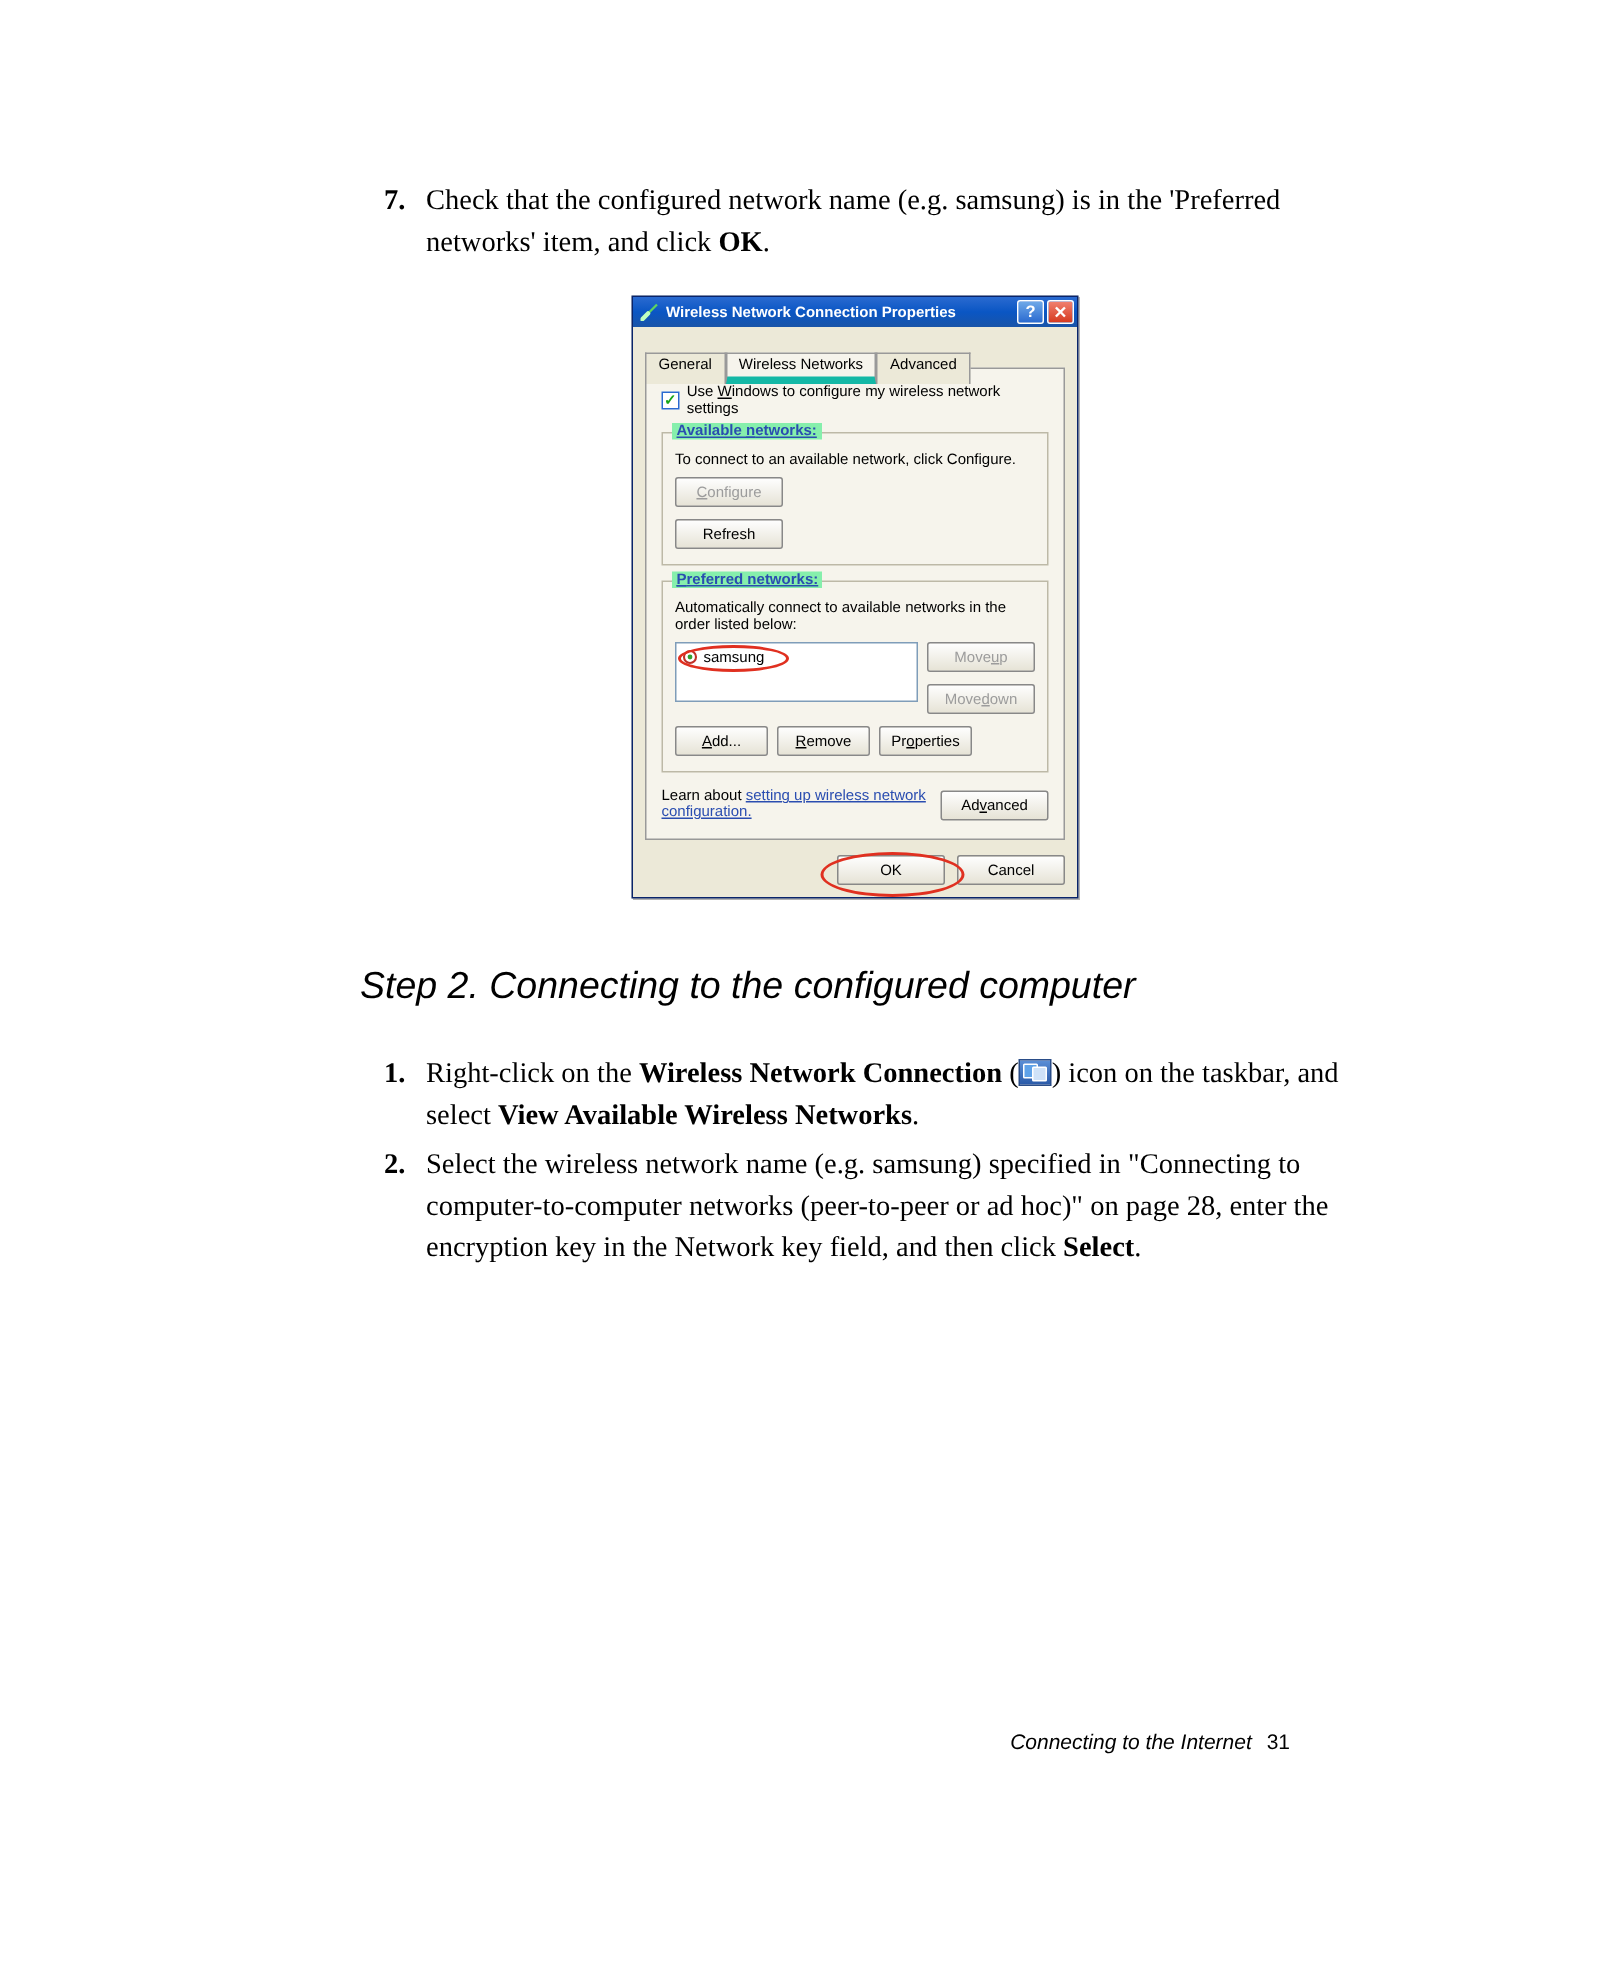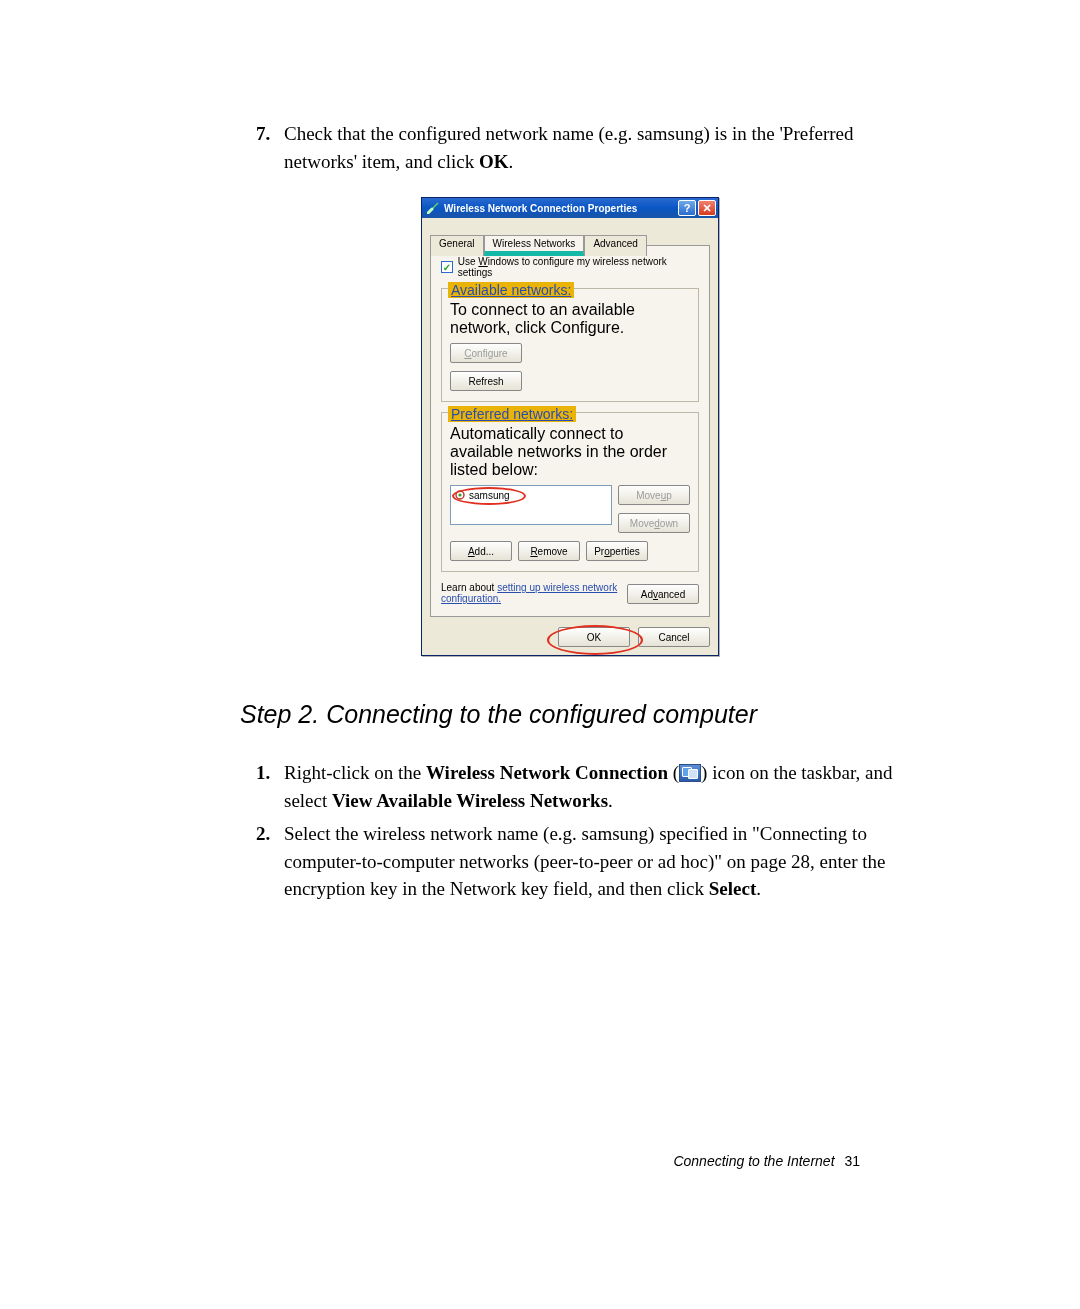--- a/index.html
+++ b/index.html
@@ -101,25 +101,26 @@
       color: #19a619; font-size: 10px; font-weight: bold;
     }
     .grp {
       border: 1px solid #bdb9a7;
       margin-top: 10px;
       padding: 8px 8px 10px 8px;
       position: relative;
     }
     .grp .legend {
       position: absolute; top: -7px; left: 6px;
-      background: #eab308; padding: 0 3px;
-      font-size: 14px; color: #2a4db0;
+      background: #86efac; padding: 0 3px;
+      font-size: 10px; color: #2a4db0;
       text-decoration: underline;
-    }
-    .grp .desc { font-size: 16px; margin: 4px 0 6px 0; }
+      font-weight: bold;
+    }
+    .grp .desc { font-size: 10px; margin: 4px 0 6px 0; }
     .flexrow { display: flex; gap: 6px; }
     .listbox {
       flex: 1;
       background: #fff;
       border: 1px solid #7f9db9;
       height: 46px;
       font-size: 10px;
       padding: 2px 3px;
     }
     .listbox.short { height: 40px; }

